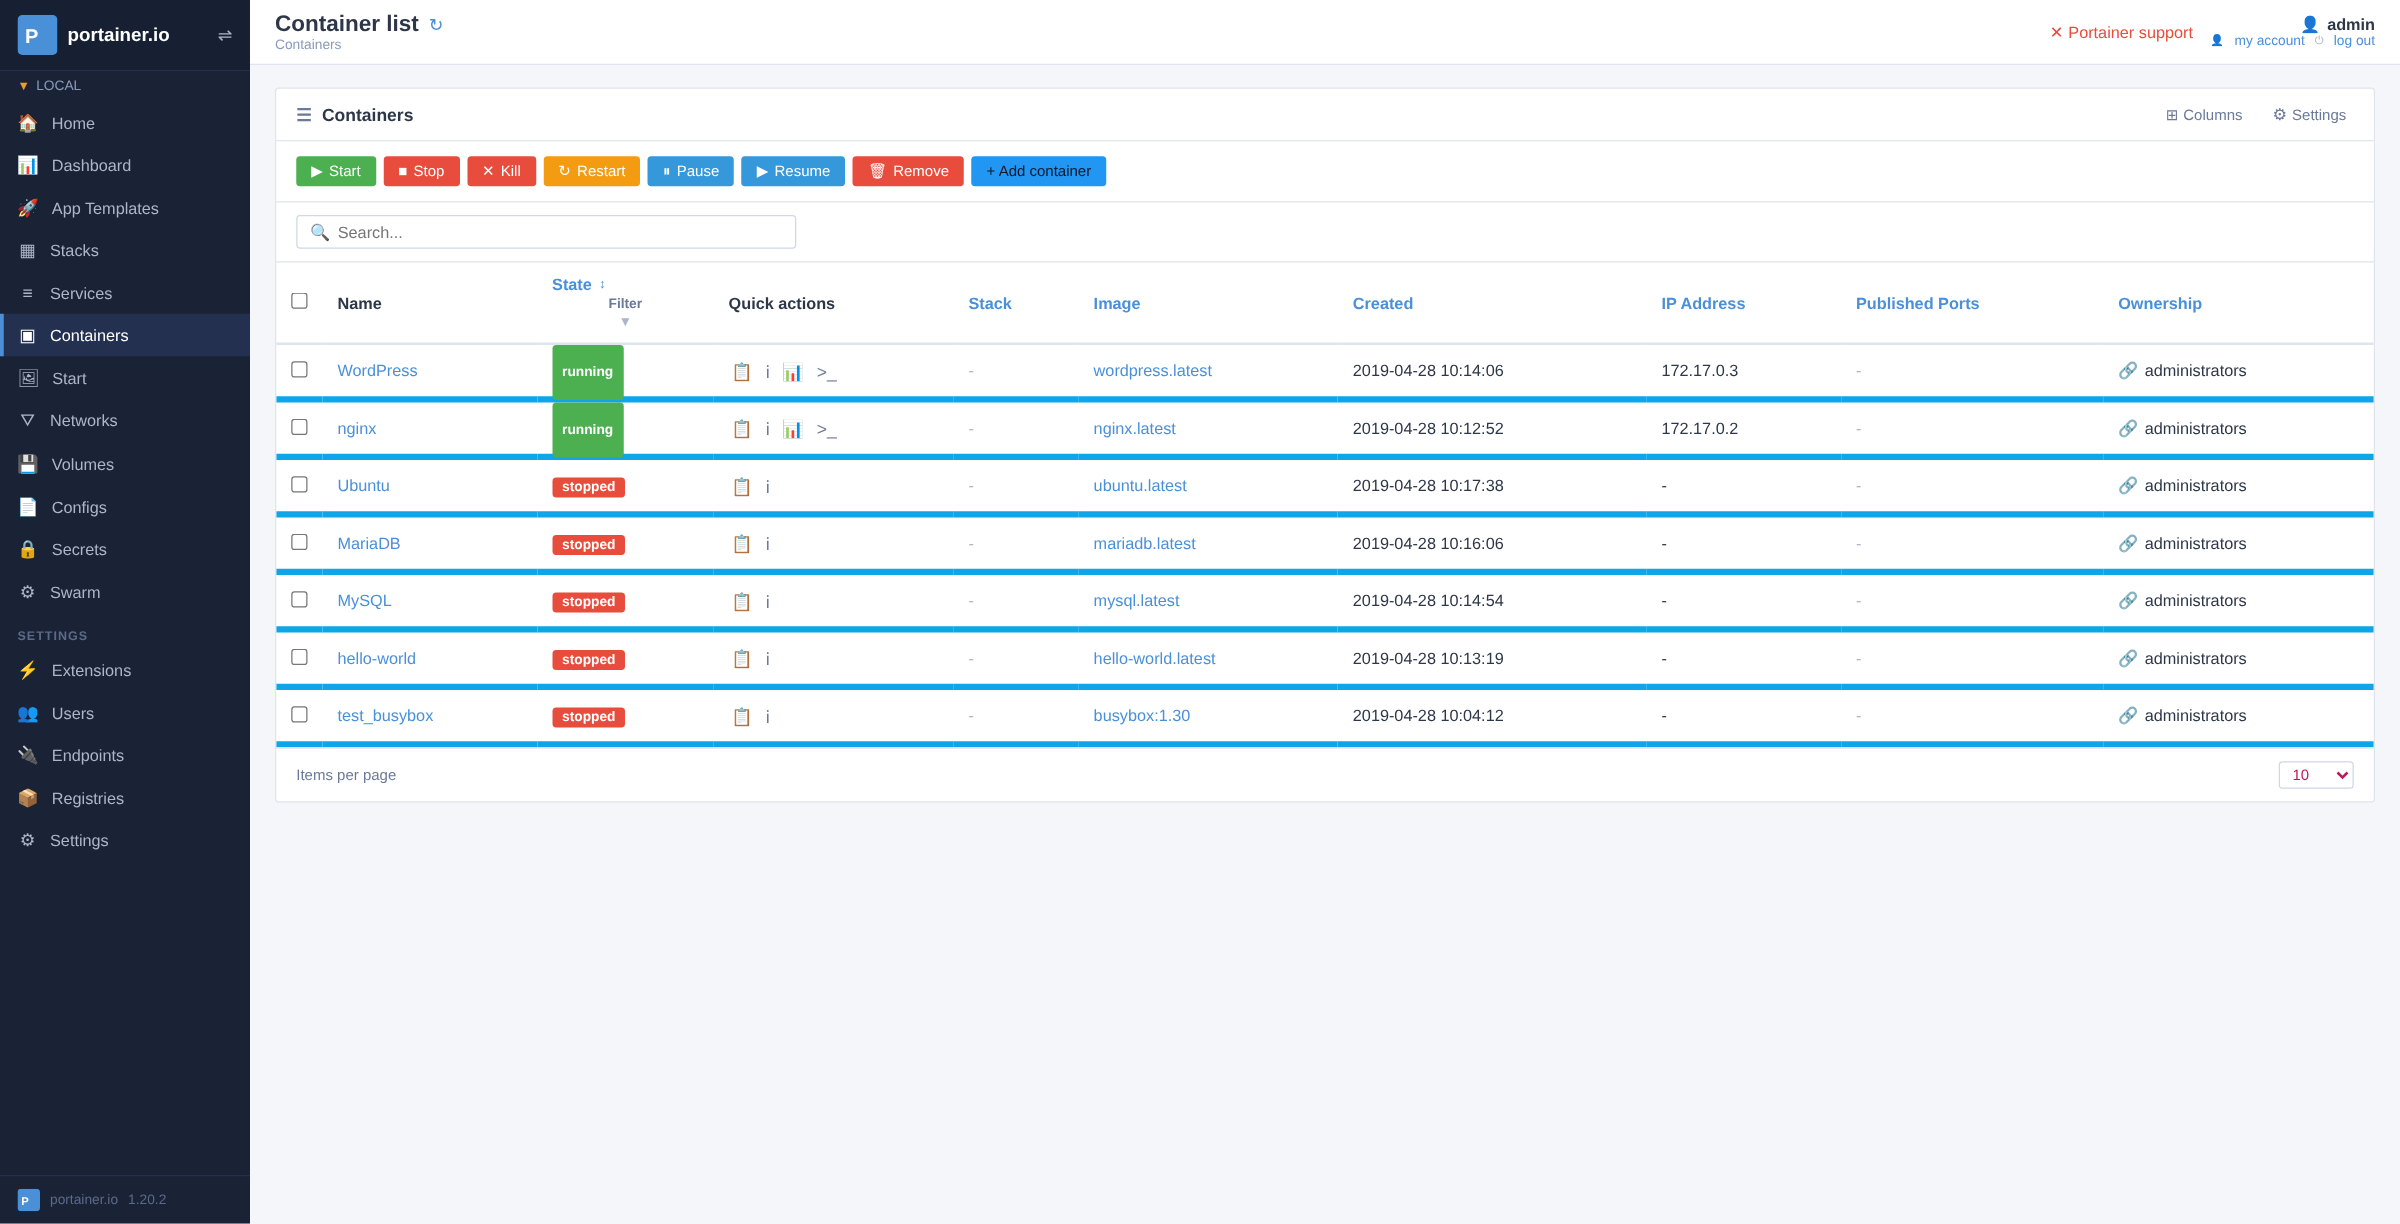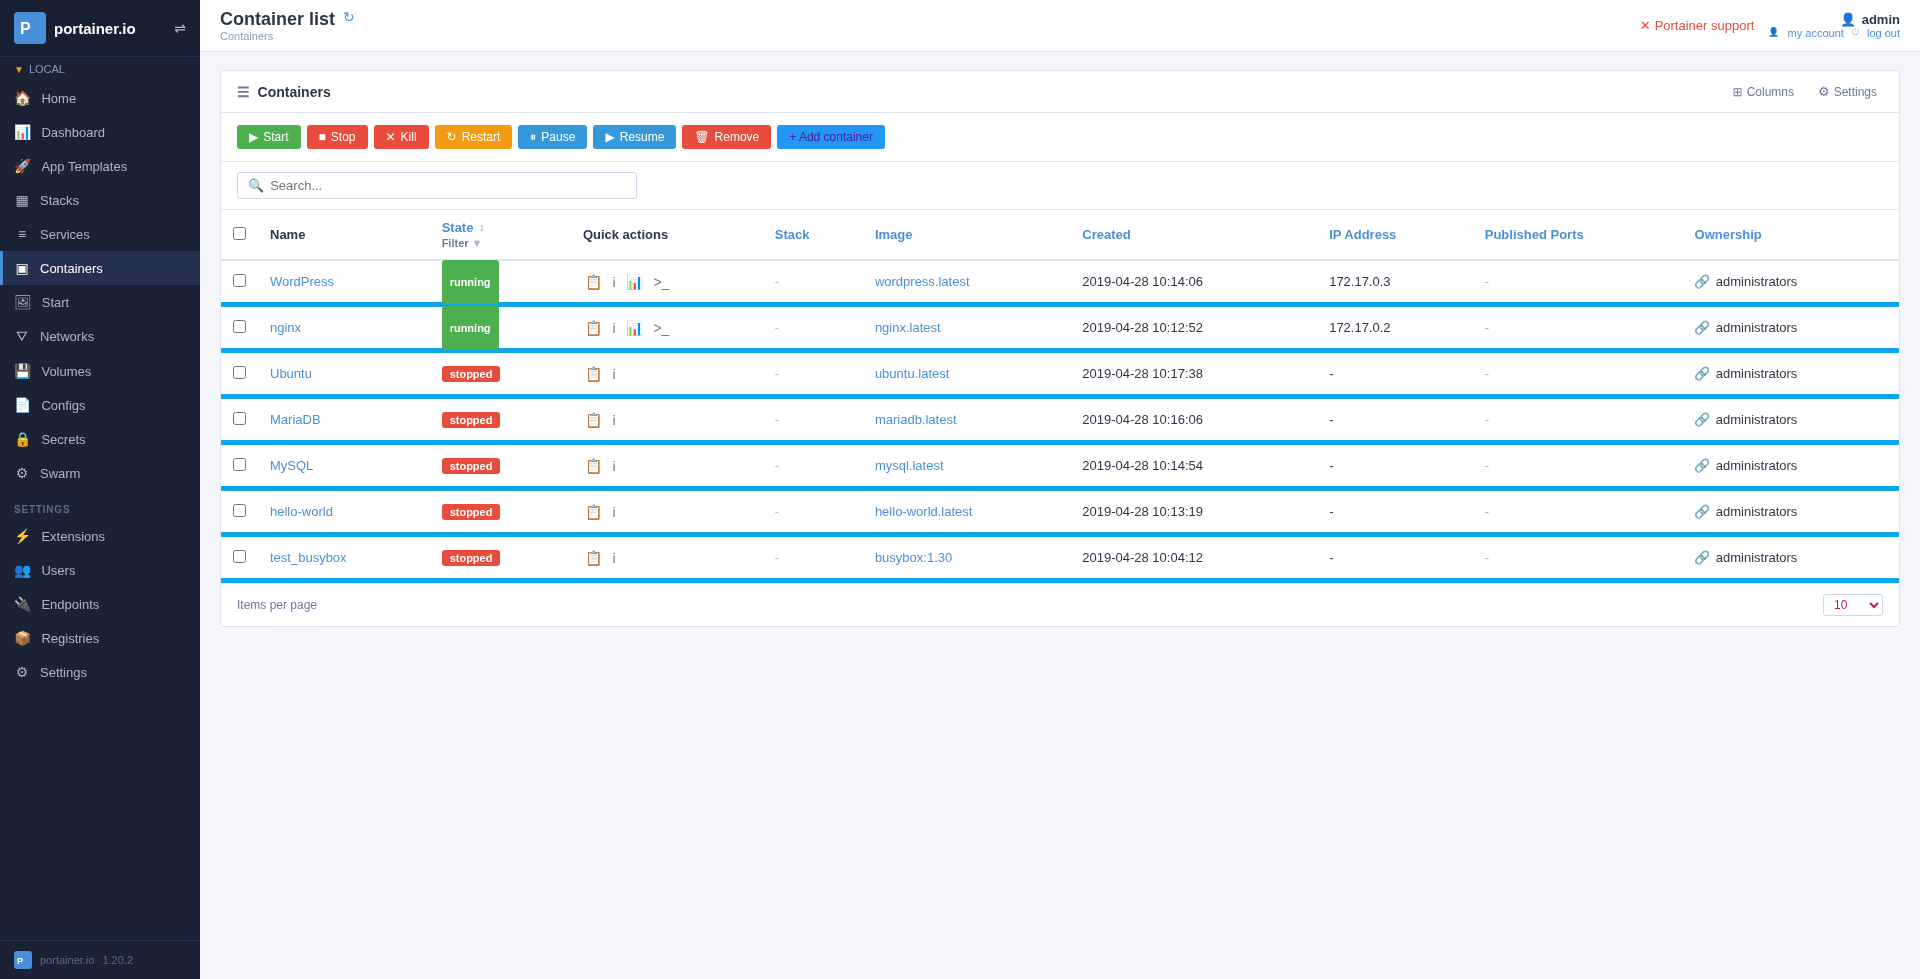--- a/index.html
+++ b/index.html
@@ -169,21 +169,21 @@
       align-items: center;
       gap: 5px;
     }
     .btn-start { background: #4caf50; color: #fff; }
     .btn-stop { background: #e74c3c; color: #fff; }
     .btn-kill { background: #e74c3c; color: #fff; }
     .btn-restart { background: #f39c12; color: #fff; }
     .btn-pause { background: #3498db; color: #fff; }
     .btn-resume { background: #3498db; color: #fff; }
     .btn-remove { background: #e74c3c; color: #fff; }
-    .btn-add { background: #2196f3; color: #4c1d95; }
+    .btn-add { background: #2196f3; color: #0f172a; }
 
     
     .search-bar {
       padding: 10px 16px;
       border-bottom: 1px solid #e0e4ec;
     }
     .search-input-wrap {
       display: flex;
       align-items: center;
       gap: 6px;
@@ -395,21 +395,21 @@
     </svg>
     <span class="sidebar-footer-logo">portainer.io</span>
     <span class="sidebar-footer-version">1.20.2</span>
   </div>
 </div>
 
 <div class="main">
 
   <div class="topbar">
     <div class="topbar-title-wrap">
-      <div style="display:flex;gap:8px;">
+      <div style="display:flex;align-items:center;gap:8px;">
         <span class="topbar-title">Container list</span>
         <span class="topbar-refresh">↻</span>
       </div>
       <span style="font-size:11px;color:#8a9bba;">Containers</span>
     </div>
     <div class="topbar-right">
       <span class="topbar-support">
         <span style="color:#e74c3c;">✕</span>
         <span>Portainer support</span>
       </span>
@@ -497,21 +497,21 @@
                 <input type="checkbox" style="">
               </th>
               <th class="dark">
                 <span>Name</span>
               </th>
               <th>
                 <div class="state-col">
                   <span>State</span>
                   <span class="sort-icon">↕</span>
                 </div>
-                <div style="display:flex;align-items:center;gap:3px;font-size:11px;color:#6b7a99;margin-top:2px;">
+                <div style="display:flex;align-items:center;gap:3px;font-size:11px;color:#6b7a99;margin-top:2px;flex-direction:column;">
                   <span>Filter</span>
                   <span class="filter-icon">▼</span>
                 </div>
               </th>
               <th class="dark">
                 <span>Quick actions</span>
               </th>
               <th>
                 <span>Stack</span>
               </th>

